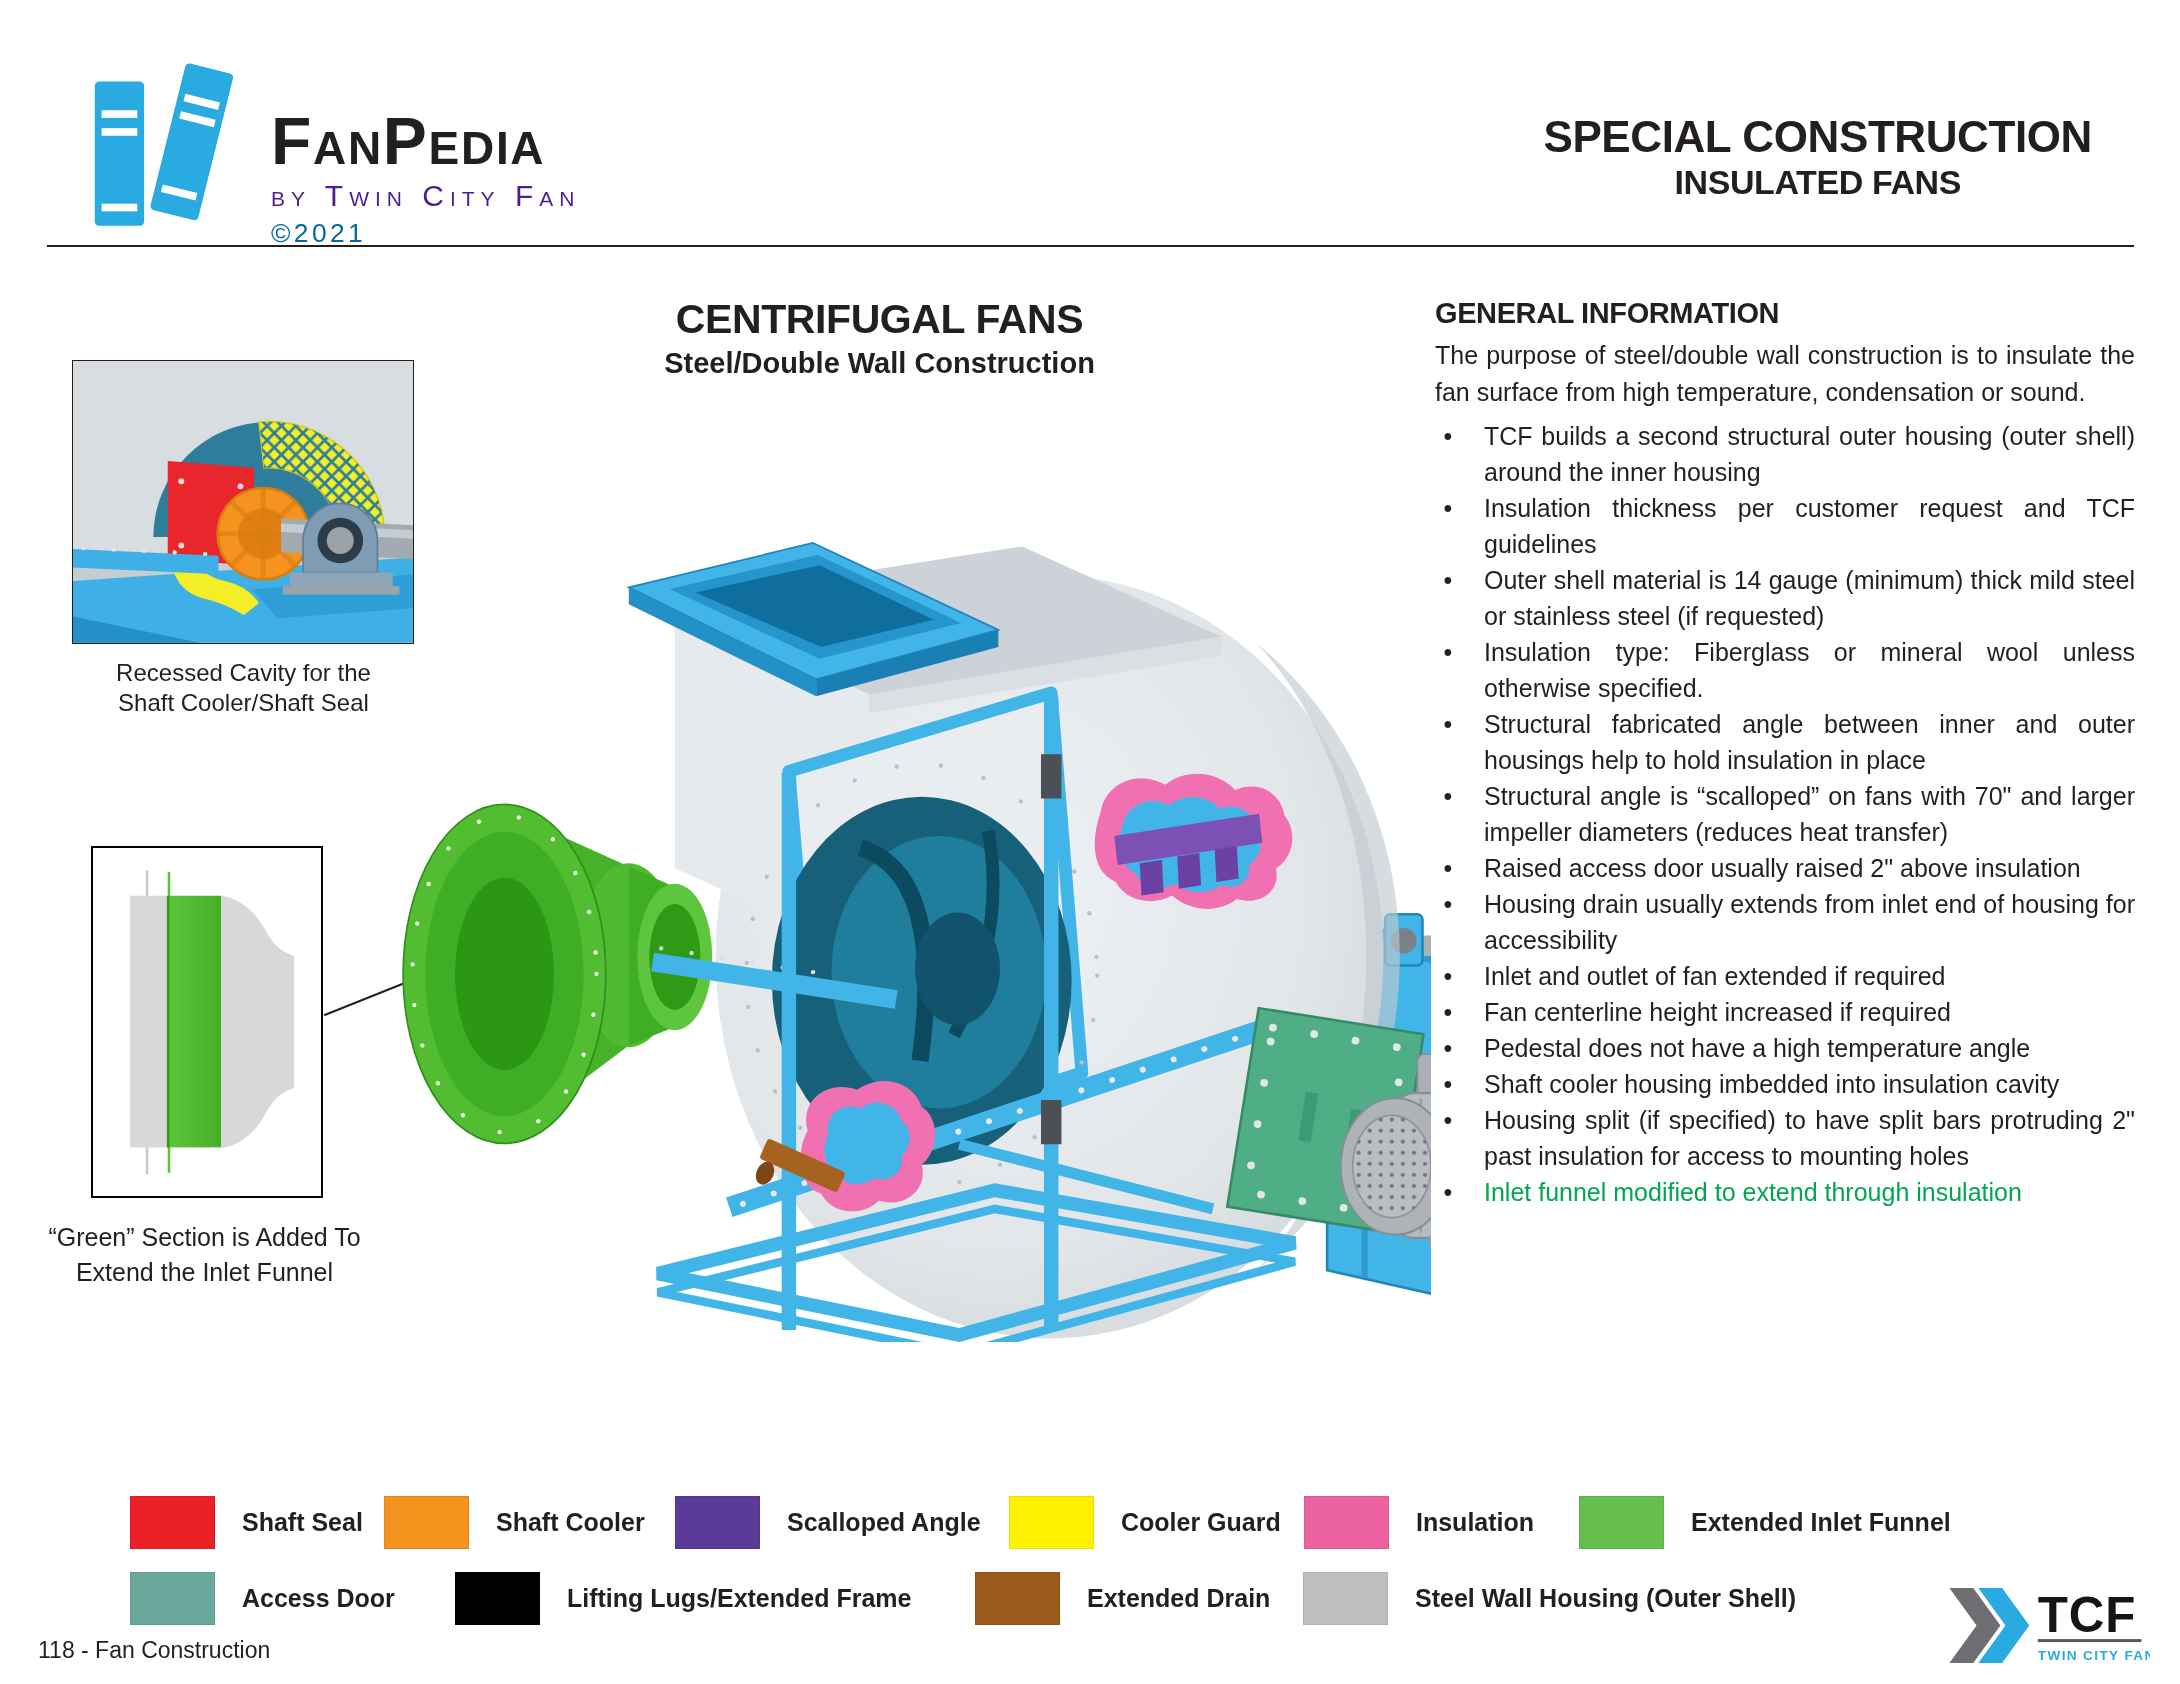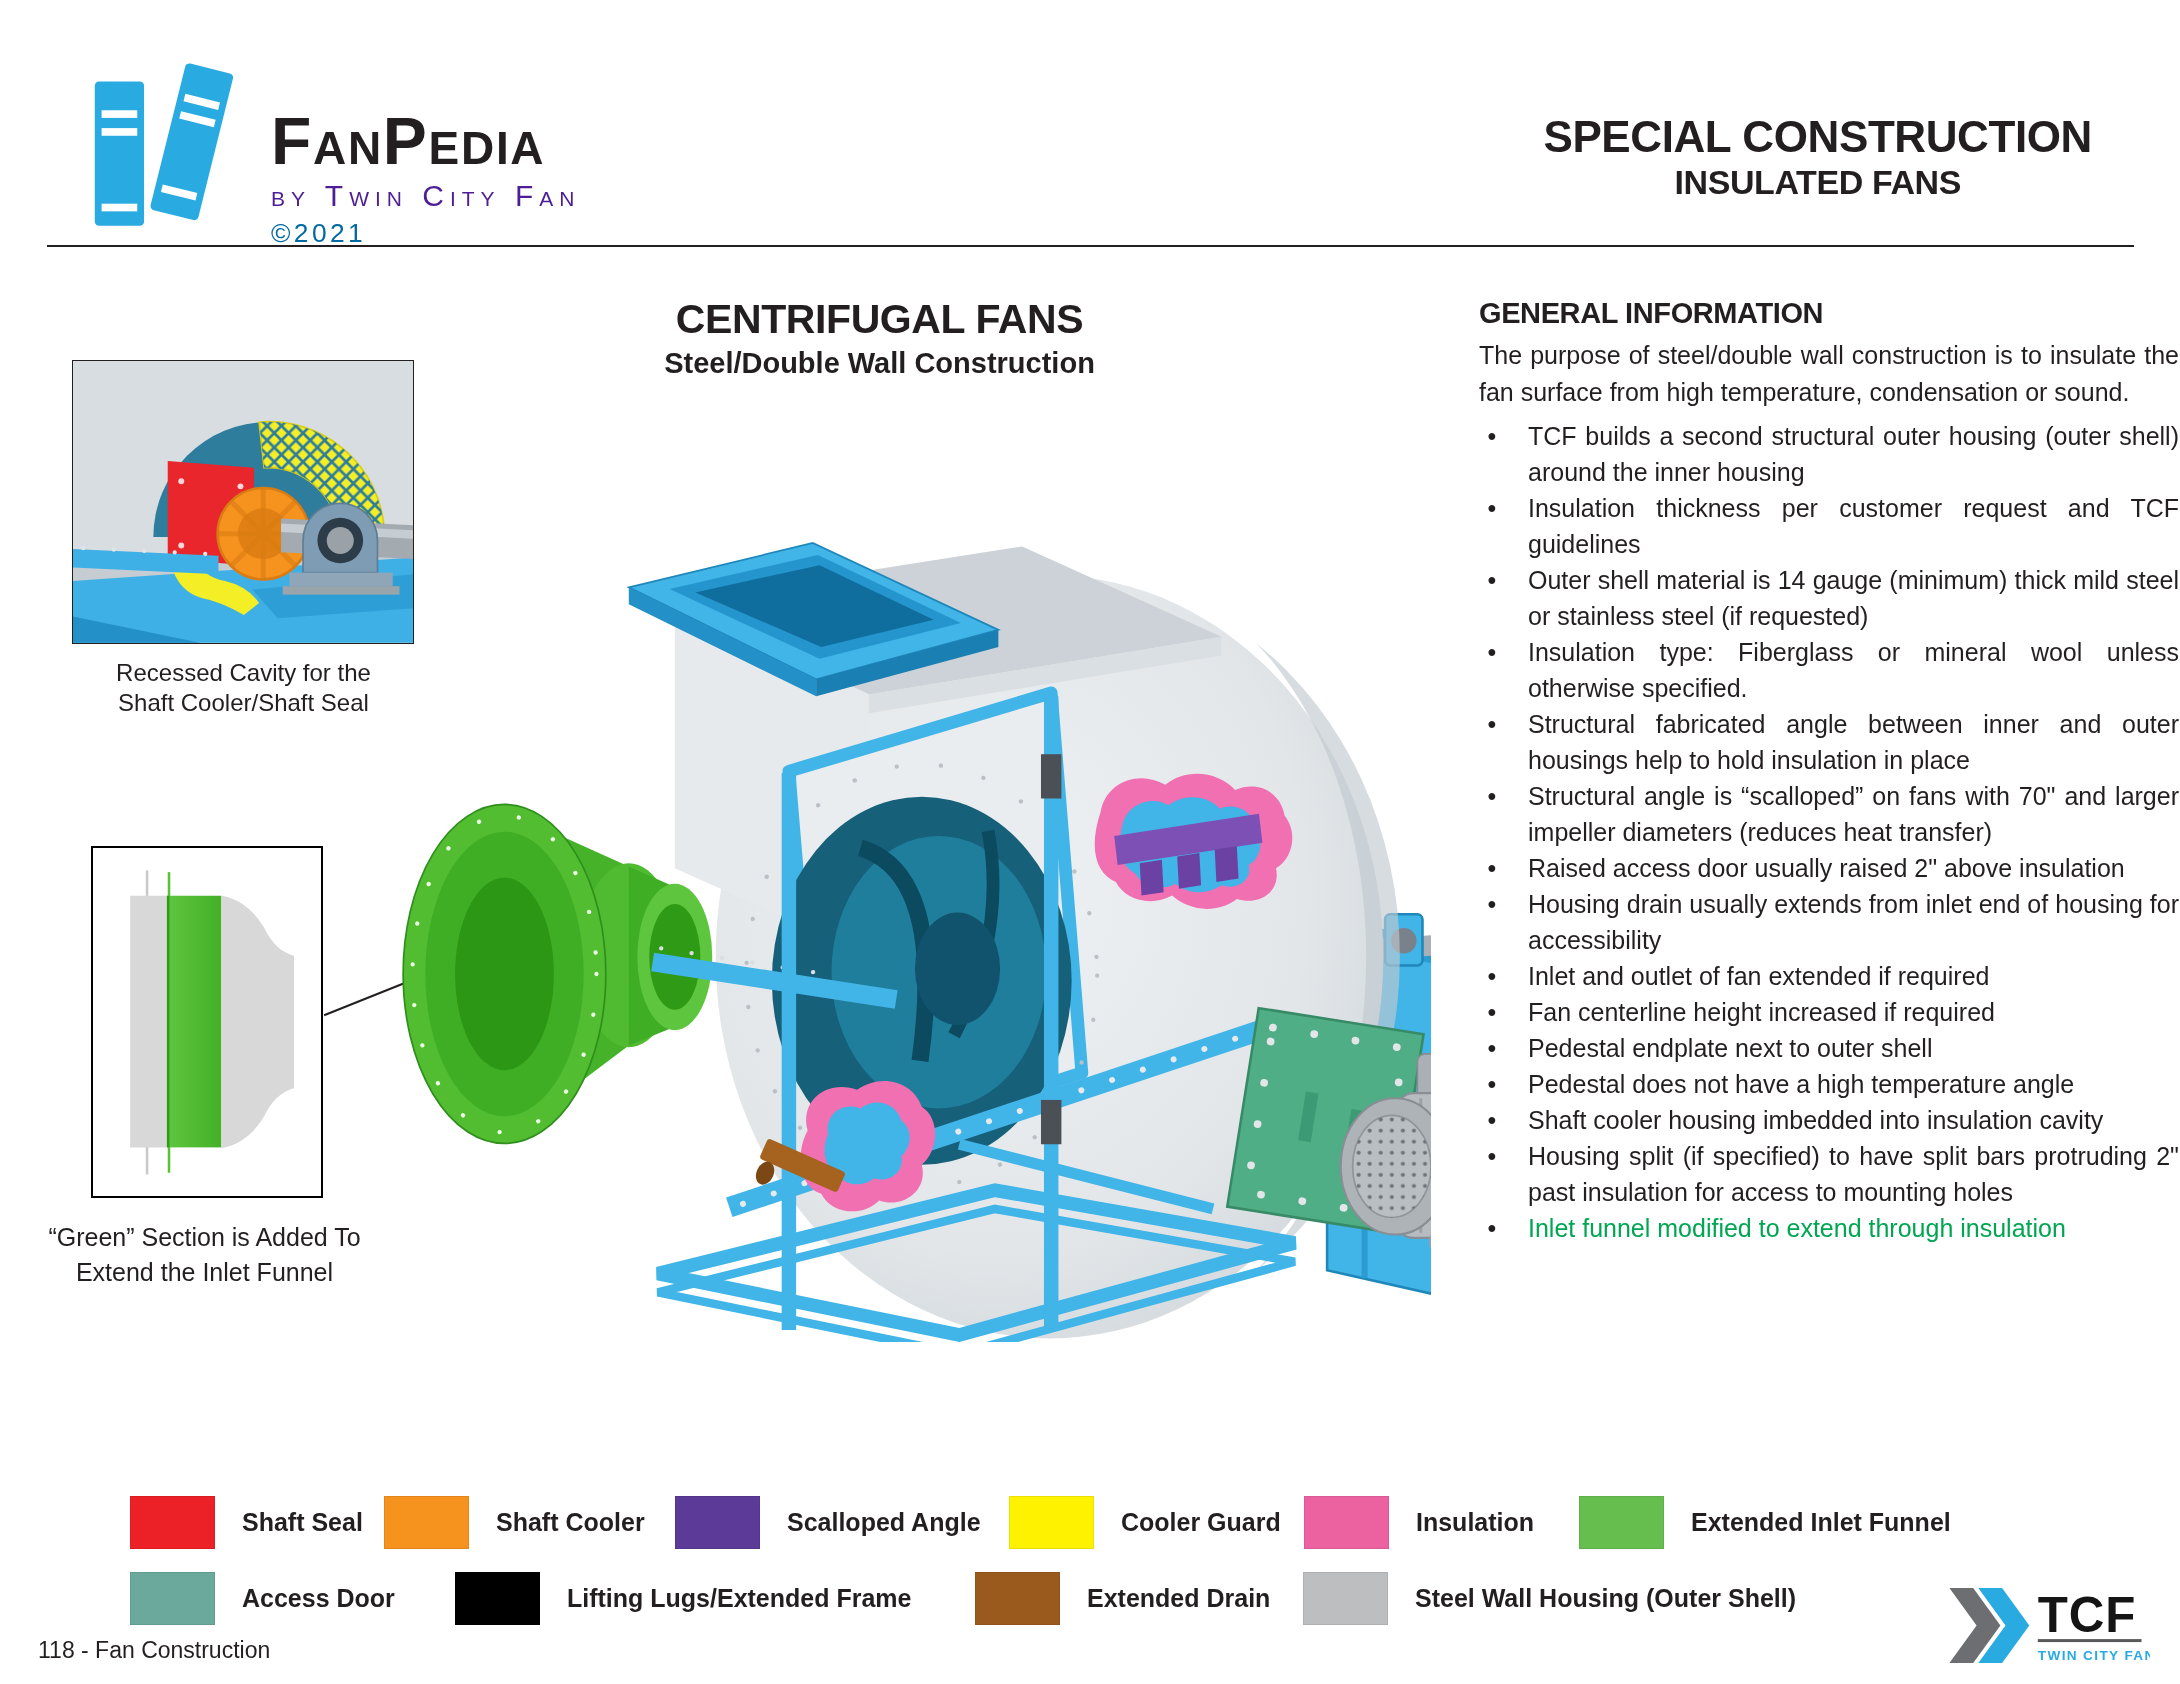--- a/index.html
+++ b/index.html
@@ -32,21 +32,21 @@
   #inset2 { left:91px; top:846px; width:232px; height:352px; border:2.6px solid #000; background:#fff; }
   #inset2-caption { left:34px; top:1220px; width:341px; text-align:center; font-size:25px; line-height:35px; }
   #inset1 svg, #inset2 svg { display:block; width:100%; height:100%; }
 
   
   #callout-svg { left:321px; top:927px; width:209px; height:95px; }
   #fan-wrap { left:358px; top:473px; width:1073px; height:869px; }
   #fan-wrap svg { display:block; width:100%; height:100%; }
 
   
-  #info-col { left:1435px; top:296px; width:700px;margin-left:44px; }
+  #info-col { left:1435px; top:296px; width:700px; }
   #info-heading { font-size:29px; font-weight:bold; line-height:34px; letter-spacing:-0.4px; }
   #info-paragraph { margin-top:6.8px; font-size:25px; line-height:37px; text-align:justify; text-align-last:left; }
   #overview-heading { margin-top:48px; font-size:26.4px; font-weight:bold; line-height:34px;
     text-decoration:underline; text-decoration-thickness:2.1px; text-underline-offset:4.3px; }
   #overview-list { list-style:none; margin-top:6.8px; }
   .bullet-item { position:relative; padding-left:49px; font-size:25px; line-height:36px; text-align:justify; text-align-last:left; }
   .bullet-item::before { content:"\2022"; position:absolute; left:8.5px; top:0; color:#231f20; }
 
   
   .legend-item { position:absolute; display:flex; align-items:center; }
@@ -305,21 +305,20 @@
       <li class="bullet-item">TCF builds a second structural outer housing (outer shell) around the inner housing</li>
       <li class="bullet-item">Insulation thickness per customer request and TCF guidelines</li>
       <li class="bullet-item">Outer shell material is 14 gauge (minimum) thick mild steel or stainless steel (if requested)</li>
       <li class="bullet-item">Insulation type: Fiberglass or mineral wool unless otherwise specified.</li>
       <li class="bullet-item">Structural fabricated angle between inner and outer housings help to hold insulation in place</li>
       <li class="bullet-item">Structural angle is “scalloped” on fans with 70" and larger impeller diameters (reduces heat transfer)</li>
       <li class="bullet-item">Raised access door usually raised 2" above insulation</li>
       <li class="bullet-item">Housing drain usually extends from inlet end of housing for accessibility</li>
       <li class="bullet-item">Inlet and outlet of fan extended if required</li>
       <li class="bullet-item">Fan centerline height increased if required</li>
-      <li class="bullet-item">Pedestal endplate next to outer shell</li>
       <li class="bullet-item">Pedestal does not have a high temperature angle</li>
       <li class="bullet-item">Shaft cooler housing imbedded into insulation cavity</li>
       <li class="bullet-item">Housing split (if specified) to have split bars protruding 2" past insulation for access to mounting holes</li>
       <li class="bullet-item" style="color: rgb(0, 166, 81);">Inlet funnel modified to extend through insulation</li>
     </ul>
 </div>
 
 <div id="legend-row1">
     <div class="legend-item">
       <span class="legend-swatch" style="background: rgb(236, 32, 39);"></span>

